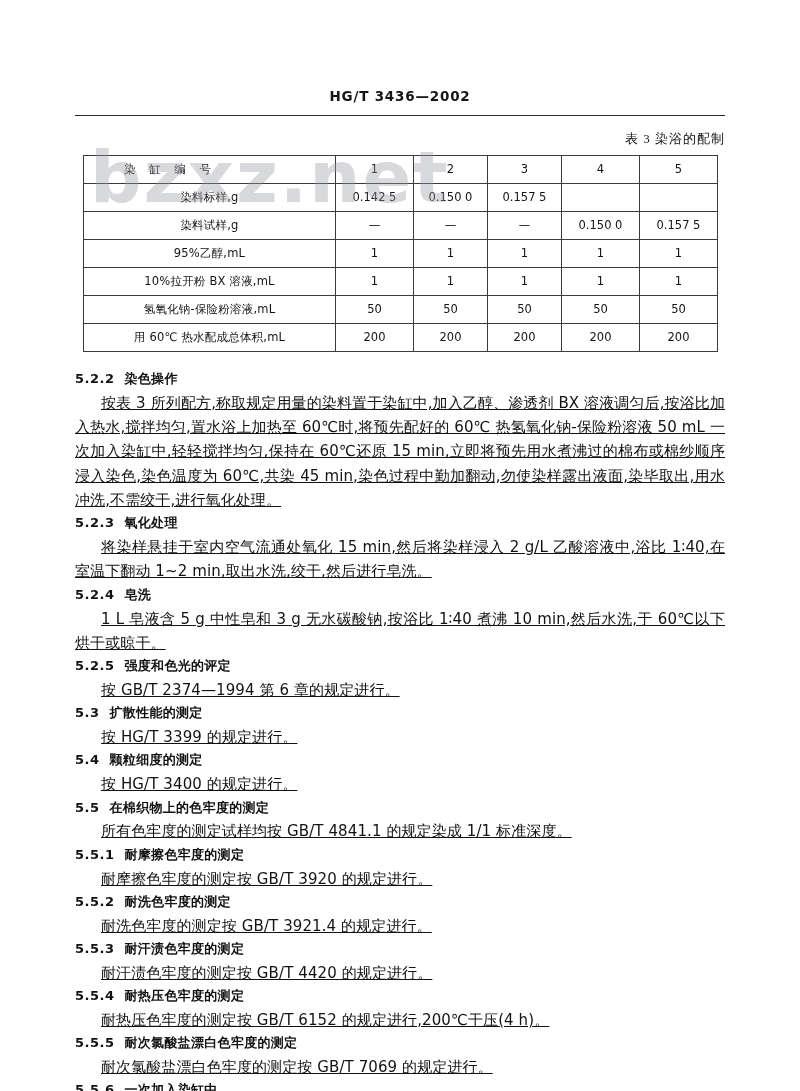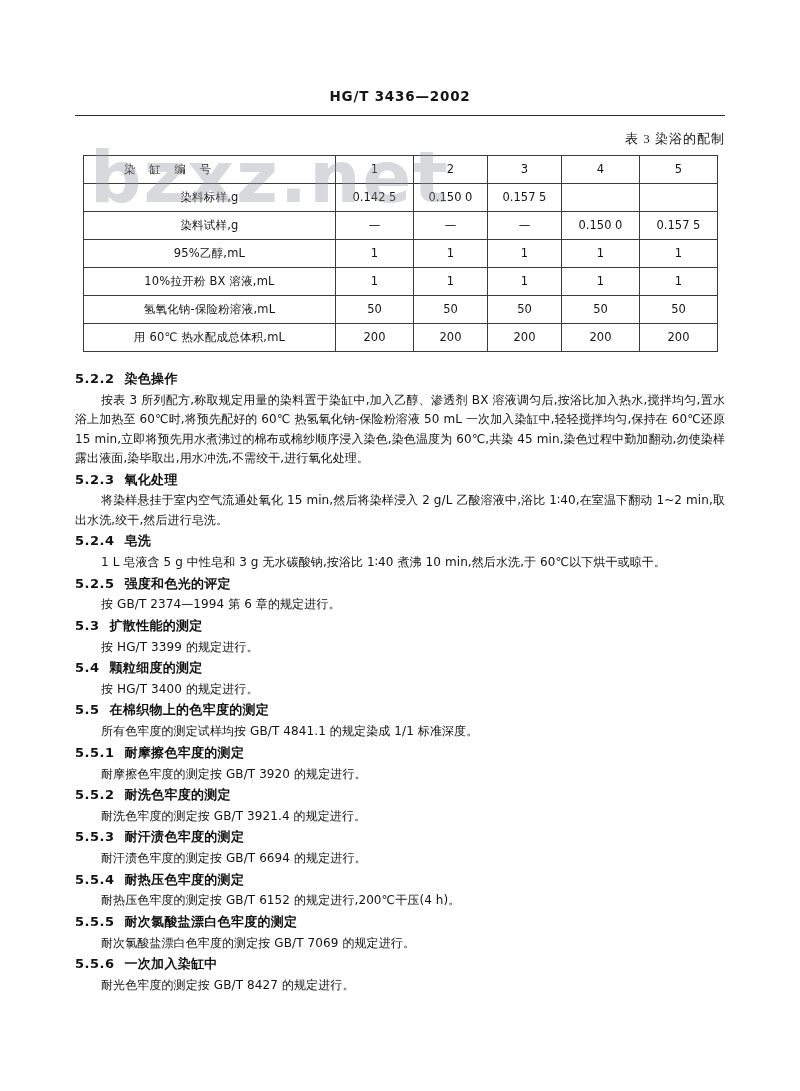--- a/index.html
+++ b/index.html
@@ -129,27 +129,28 @@
   .sec-head .num {
     font-family: "DejaVu Sans", "Liberation Sans", sans-serif;
     font-weight: bold;
     letter-spacing: 0.5px;
   }
   .sec-head .ttl {
     font-weight: bold;
     margin-left: 10px;
   }
   .para {
-    font-size: 12px;
+    font-size: 15px;
     color: #121212;
     margin: 0 0 2px 0;
     line-height: 1.62;
     text-indent: 26px;
     text-align: justify;
     letter-spacing: 0.1px;
+    text-decoration: underline;
   }
 
   .pagenum {
     position: absolute;
     left: 0;
     top: 1102px;
     width: 650px;
     text-align: right;
     font-size: 12px;
     color: #222;
@@ -289,21 +290,21 @@
       <p class="para">耐摩擦色牢度的测定按 GB/T 3920 的规定进行。</p>
 
       <div class="sec-head">
         <span class="num">5.5.2</span><span class="ttl">耐洗色牢度的测定</span>
       </div>
       <p class="para">耐洗色牢度的测定按 GB/T 3921.4 的规定进行。</p>
 
       <div class="sec-head">
         <span class="num">5.5.3</span><span class="ttl">耐汗渍色牢度的测定</span>
       </div>
-      <p class="para">耐汗渍色牢度的测定按 GB/T 6694 的规定进行。</p>
+      <p class="para">耐汗渍色牢度的测定按 GB/T 4420 的规定进行。</p>
 
       <div class="sec-head">
         <span class="num">5.5.4</span><span class="ttl">耐热压色牢度的测定</span>
       </div>
       <p class="para">耐热压色牢度的测定按 GB/T 6152 的规定进行,200℃干压(4 h)。</p>
 
       <div class="sec-head">
         <span class="num">5.5.5</span><span class="ttl">耐次氯酸盐漂白色牢度的测定</span>
       </div>
       <p class="para">耐次氯酸盐漂白色牢度的测定按 GB/T 7069 的规定进行。</p>

